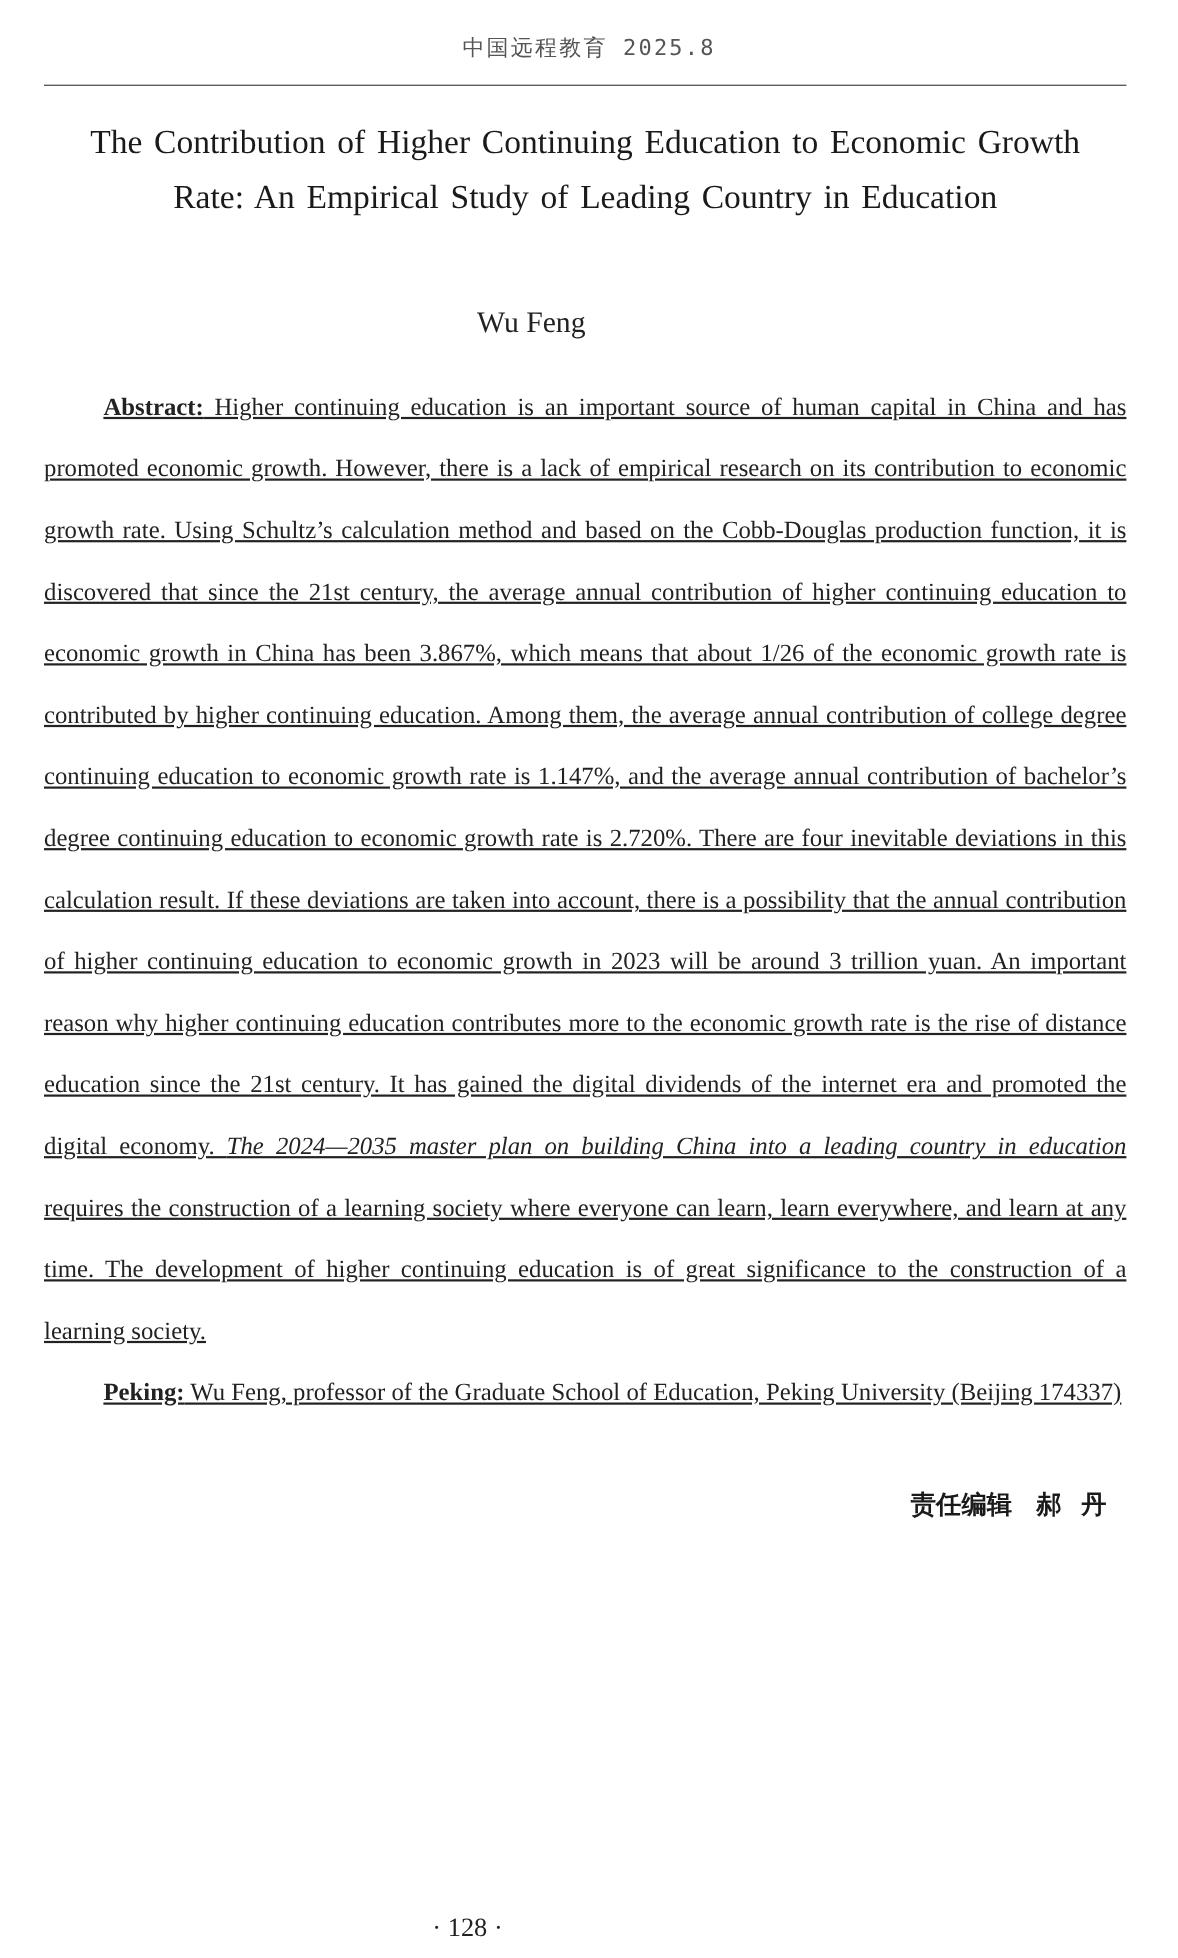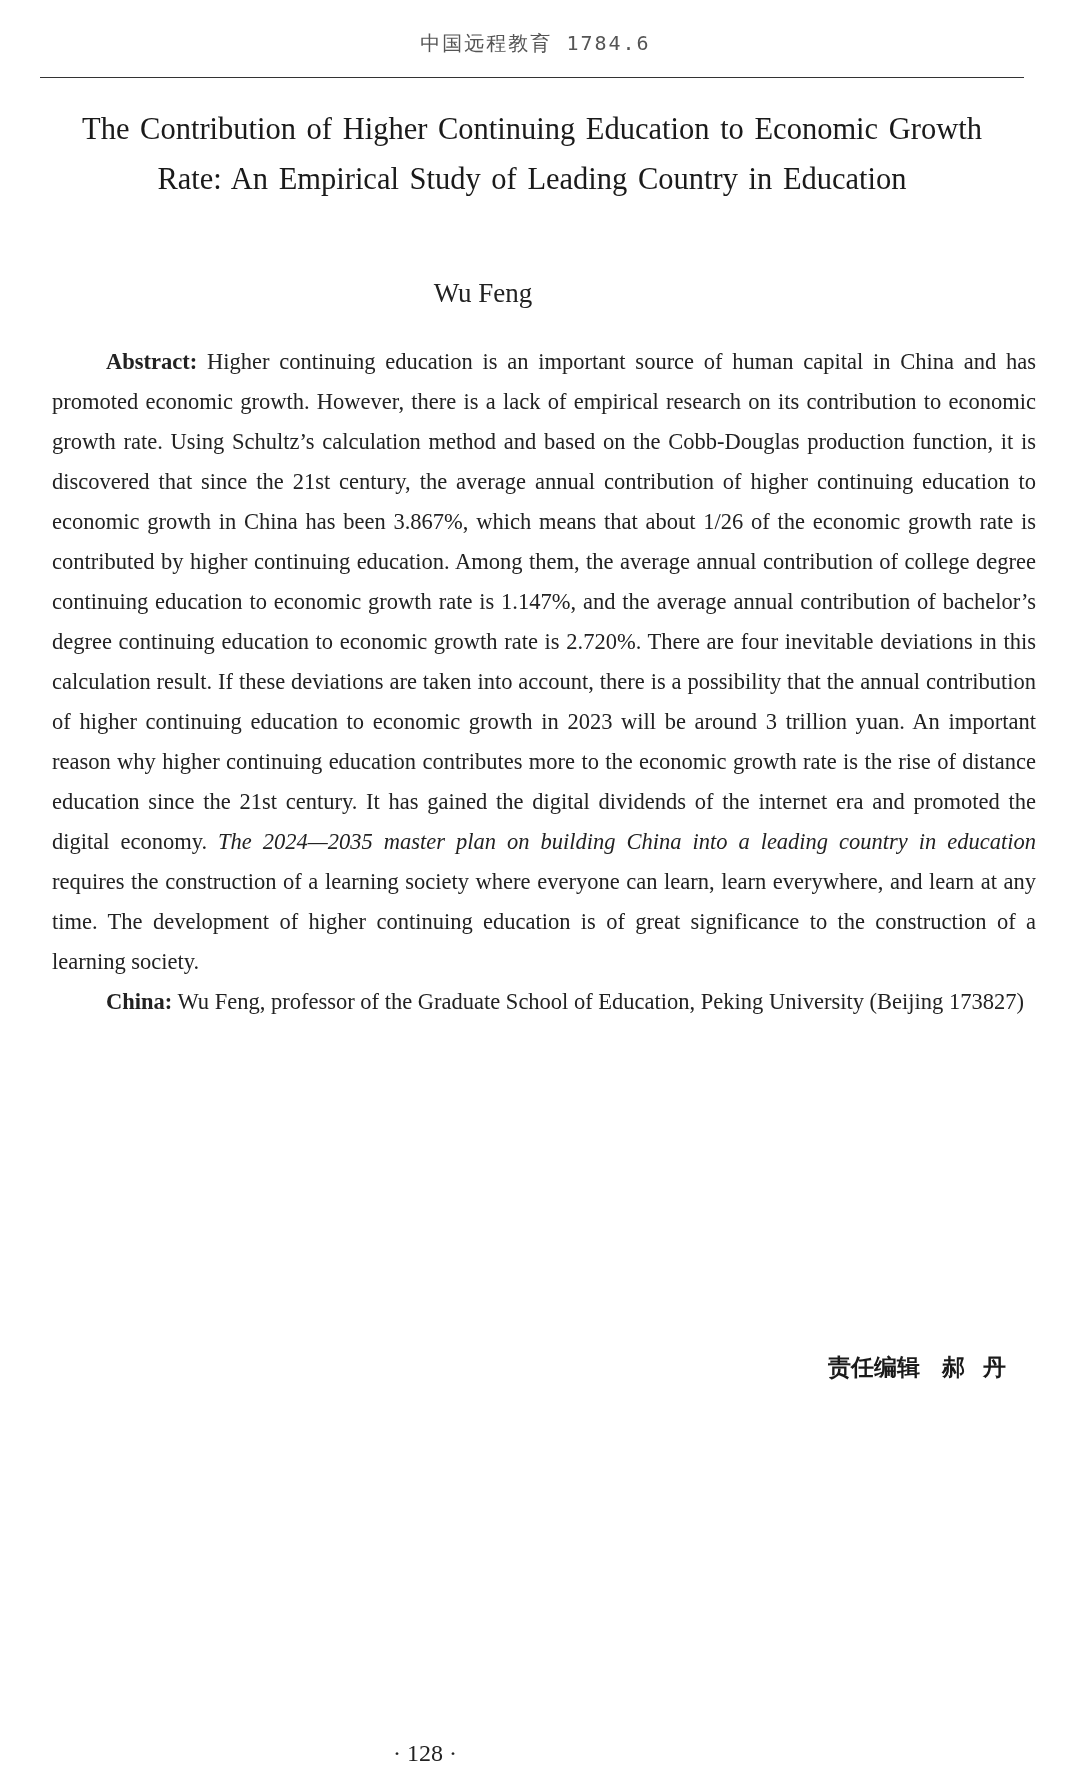--- a/index.html
+++ b/index.html
@@ -18,49 +18,49 @@
   .title {
     position: absolute; left: 60px; top: 104px; width: 944px;
     text-align: center; font-weight: normal; font-size: 30.5px; line-height: 50px;
     color: #1a1a1a; word-spacing: 3px;
   }
   .author {
     position: absolute; left: 0; top: 278px; width: 966px;
     text-align: center; font-size: 27px; color: #222222;
   }
   .abstract-block {
-    position: absolute; left: 52px; top: 342px; width: 984px;
-    font-size: 22.5px; line-height: 40px; color: #222222;
-    text-align: justify; text-justify: inter-word;
+    position: absolute; left: 40px; top: 342px; width: 984px;
+    font-size: 22.5px; line-height: 56px; color: #222222;
+    text-align: justify; text-justify: inter-word; text-decoration: underline;
   }
   .abstract-block p { text-indent: 54px; }
   .label { font-weight: bold; }
   .italic { font-style: italic; }
 
   .editor-line {
     position: absolute; right: 47px; top: 1352px;
     font-family: "DejaVu Sans", "Liberation Sans", sans-serif;
     font-size: 23px; font-weight: bold; color: #1a1a1a; margin-left: 40px;
   }
   .editor-line .name { margin-left: 22px; letter-spacing: 18px; }
   .page-number {
     position: absolute; left: 0; top: 1740px; width: 850px;
     text-align: center; font-size: 24px; color: #222222;
   }
 </style>
 </head>
 <body>
 
-<div class="running-header">中国远程教育 1784.6</div>
+<div class="running-header">中国远程教育 2025.8</div>
 <div class="header-rule"></div>
 
 <h1 class="title">The Contribution of Higher Continuing Education to Economic Growth Rate: An Empirical Study of Leading Country in Education</h1>
 
 <div class="author">Wu Feng</div>
 
 <div class="abstract-block">
   <p><span class="label">Abstract:</span><span> Higher continuing education is an important source of human capital in China and has promoted economic growth. However, there is a lack of empirical research on its contribution to economic growth rate. Using Schultz’s calculation method and based on the Cobb-Douglas production function, it is discovered that since the 21st century, the average annual contribution of higher continuing education to economic growth in China has been 3.867%, which means that about 1/26 of the economic growth rate is contributed by higher continuing education. Among them, the average annual contribution of college degree continuing education to economic growth rate is 1.147%, and the average annual contribution of bachelor’s degree continuing education to economic growth rate is 2.720%. There are four inevitable deviations in this calculation result. If these deviations are taken into account, there is a possibility that the annual contribution of higher continuing education to economic growth in 2023 will be around 3 trillion yuan. An important reason why higher continuing education contributes more to the economic growth rate is the rise of distance education since the 21st century. It has gained the digital dividends of the internet era and promoted the digital economy. </span><span class="italic">The 2024—2035 master plan on building China into a leading country in education</span><span> requires the construction of a learning society where everyone can learn, learn everywhere, and learn at any time. The development of higher continuing education is of great significance to the construction of a learning society.</span></p>
-  <p><span class="label">China:</span><span> Wu Feng, professor of the Graduate School of Education, Peking University (Beijing 173827)</span></p>
+  <p><span class="label">Peking:</span><span> Wu Feng, professor of the Graduate School of Education, Peking University (Beijing 174337)</span></p>
 </div>
 
 <div class="editor-line"><span>责任编辑</span><span class="name">郝丹</span></div>
 
 <div class="page-number">· 128 ·</div>
 
 </body></html>

